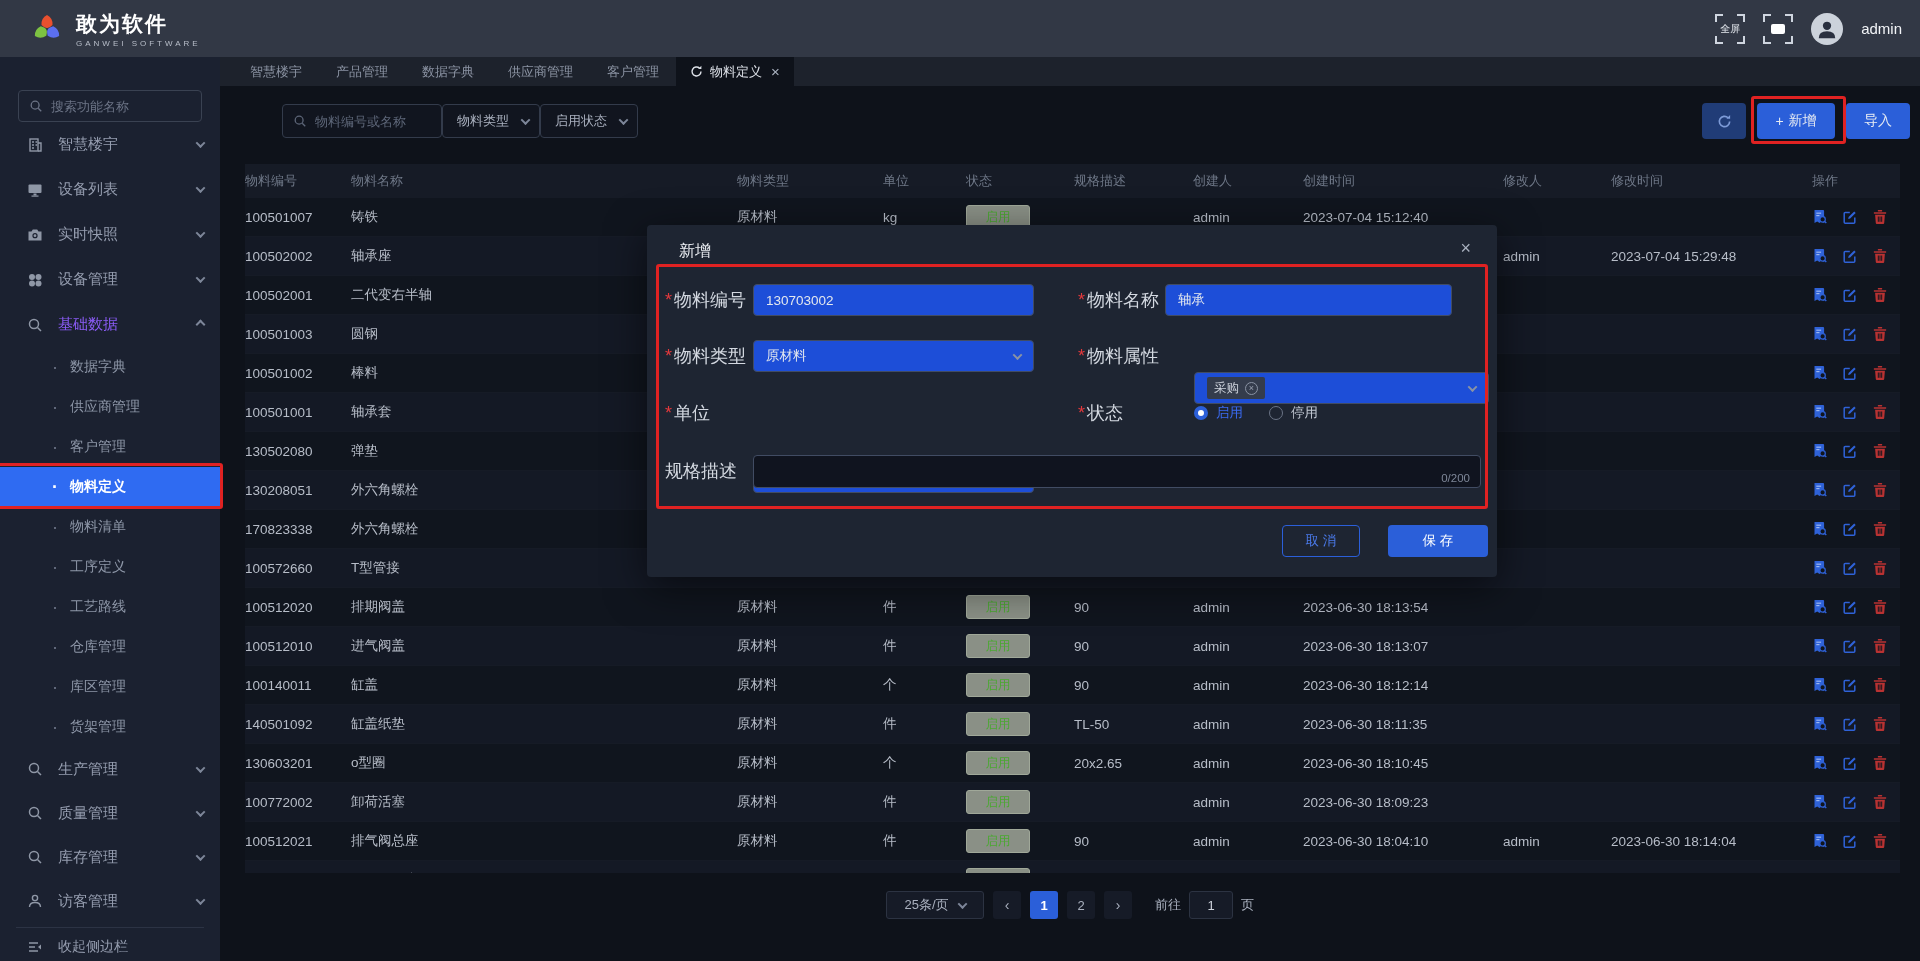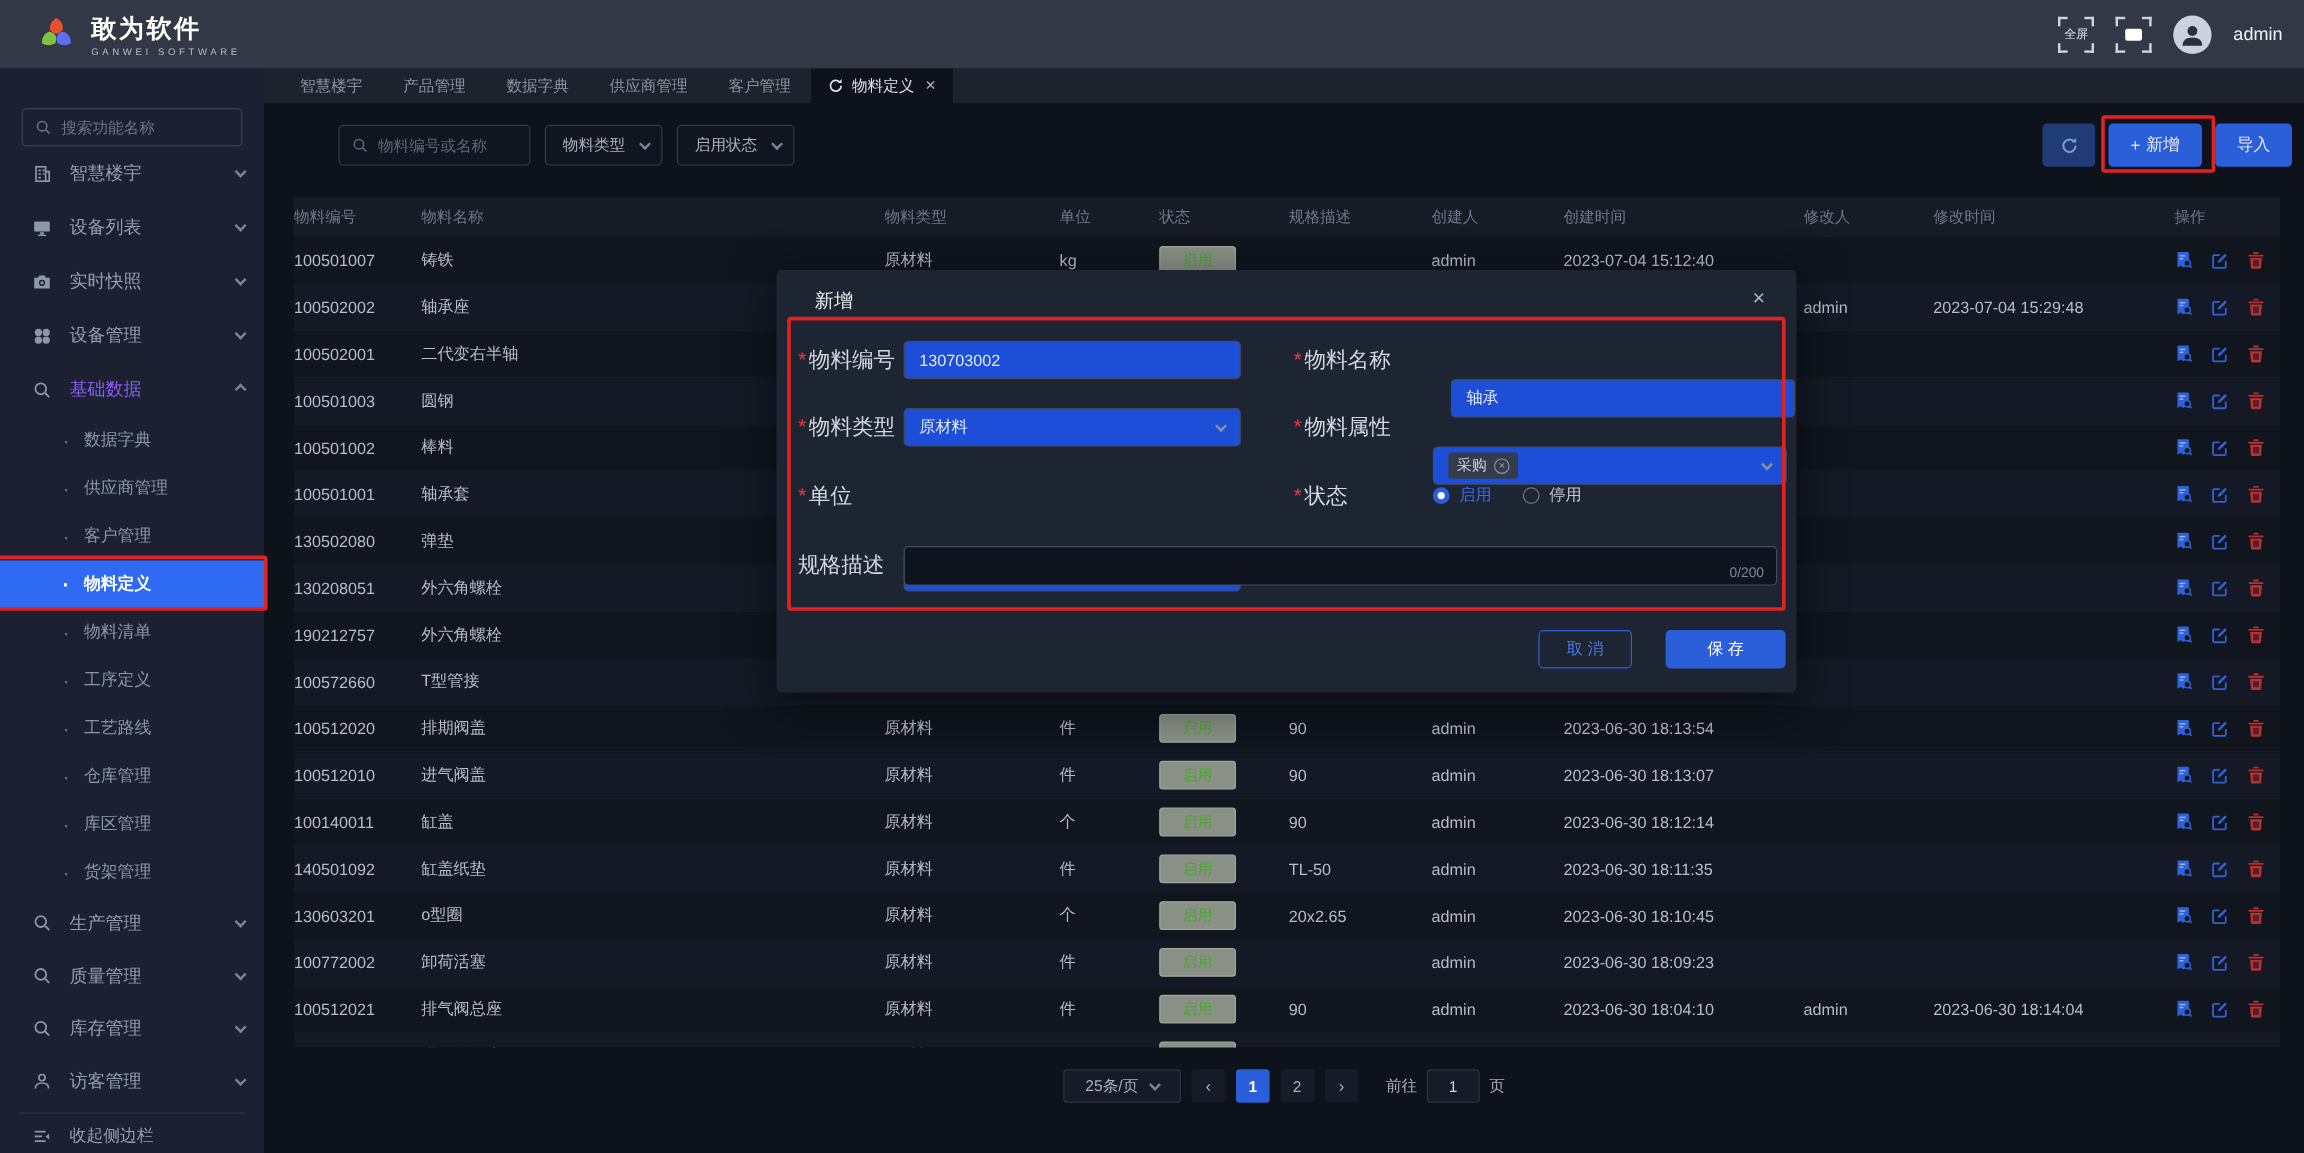--- a/index.html
+++ b/index.html
@@ -43,21 +43,21 @@
   .collapse { height:38px; display:flex; align-items:center; gap:14px; padding-left:26px; color:#959daf; font-size:14px; cursor:pointer; }
   .sicon { display:flex; width:18px; justify-content:center; }
 
   
   .main { position:absolute; left:220px; top:57px; width:1700px; height:904px; background:#0e121a; }
   .tabbar { height:29px; background:#1d222c; display:flex; align-items:stretch; padding-left:13px; }
   .tab { display:flex; align-items:center; padding:0 17px; color:#8b93a3; font-size:13px; cursor:pointer; }
   .tab.active { background:#0e121a; color:#dde1e8; gap:7px; padding:0 14px; }
   .tab-close { color:#aab2c0; font-size:15px; margin-left:2px; cursor:pointer; }
 
-  .filterbar { margin-top:10px; height:50px; display:flex; align-items:center; padding:0 10px 0 62px; gap:12px; }
+  .filterbar { margin-top:10px; height:50px; display:flex; align-items:center; padding:0 10px 0 62px; }
   .f-input { width:160px; height:34px; background:#11151f; border:1px solid #333b4b; border-radius:4px; display:flex; align-items:center; gap:8px; padding:0 10px; }
   .f-input input { background:transparent; border:none; outline:none; color:#aab1bf; font-size:13px; width:110px; }
   .f-input input::placeholder { color:#5d6678; }
   .f-select { width:98px; height:34px; background:#11151f; border:1px solid #333b4b; border-radius:4px; display:flex; align-items:center; justify-content:space-between; padding:0 10px 0 14px; color:#aab1bf; font-size:13px; cursor:pointer; }
   .fb-right { margin-left:auto; display:flex; align-items:center; gap:11px; }
   .btn { height:36px; border-radius:4px; border:none; cursor:pointer; font-size:14px; color:#e8ecf3; display:flex; align-items:center; justify-content:center; gap:5px; font-family:inherit; }
   .btn-refresh { width:44px; background:#203c77; color:#7d9bd8; }
   .btn-add { width:78px; background:#2b5fd9; }
   .btn-import { width:64px; background:#2b5fd9; }
 
@@ -649,21 +649,21 @@
         <rect x="5.8" y="1" width="4.4" height="1.5" rx="0.4" fill="#b93232"></rect>
         <path d="M3.1 5.7h9.8l-.7 8.4a1 1 0 0 1-1 .9H4.8a1 1 0 0 1-1-.9z" fill="#b93232"></path>
         <line x1="6.3" y1="7.5" x2="6.3" y2="12.8" stroke="#10151e" stroke-width="1"></line>
         <line x1="8" y1="7.5" x2="8" y2="12.8" stroke="#10151e" stroke-width="1"></line>
         <line x1="9.7" y1="7.5" x2="9.7" y2="12.8" stroke="#10151e" stroke-width="1"></line>
       </svg>
     </span>
   </div>
 
   <div class="trow r">
-    <span class="c-code">190212757</span>
+    <span class="c-code">170823338</span>
     <span class="c-name">外六角螺栓</span>
     <span class="c-type"></span>
     <span class="c-unit"></span>
     <span class="c-status"></span>
     <span class="c-spec"></span>
     <span class="c-creator"></span>
     <span class="c-created"></span>
     <span class="c-modifier"></span>
     <span class="c-modified"></span>
     <span class="acts" style="padding-left:11px">
@@ -1014,21 +1014,21 @@
     </div>
   </div>
 
   <div class="modal">
     <div class="m-title">新增</div>
     <div class="m-close">×</div>
 
     <div class="m-lbl" style="left:18px;top:59px"><span class="req">*</span><span>物料编号</span></div>
     <input class="m-field" style="left: 106px; top: 59px; width: 281px;" value="130703002">
     <div class="m-lbl" style="left:431px;top:59px"><span class="req">*</span><span>物料名称</span></div>
-    <input class="m-field" style="left: 562px; top: 59px; width: 287px; margin-top: 32px;" value="轴承">
+    <input class="m-field" style="left: 518px; top: 59px; width: 287px;" value="轴承">
 
     <div class="m-lbl" style="left:18px;top:115px"><span class="req">*</span><span>物料类型</span></div>
     <div class="m-field m-select" style="left:106px;top:115px;width:281px">
       <span>原材料</span>
       <span class="chev down"></span>
     </div>
     <div class="m-lbl" style="left:431px;top:115px"><span class="req">*</span><span>物料属性</span></div>
     <div class="m-field m-select" style="left:547px;top:115px;width:295px">
       <span class="chip">
         <span>采购</span>

